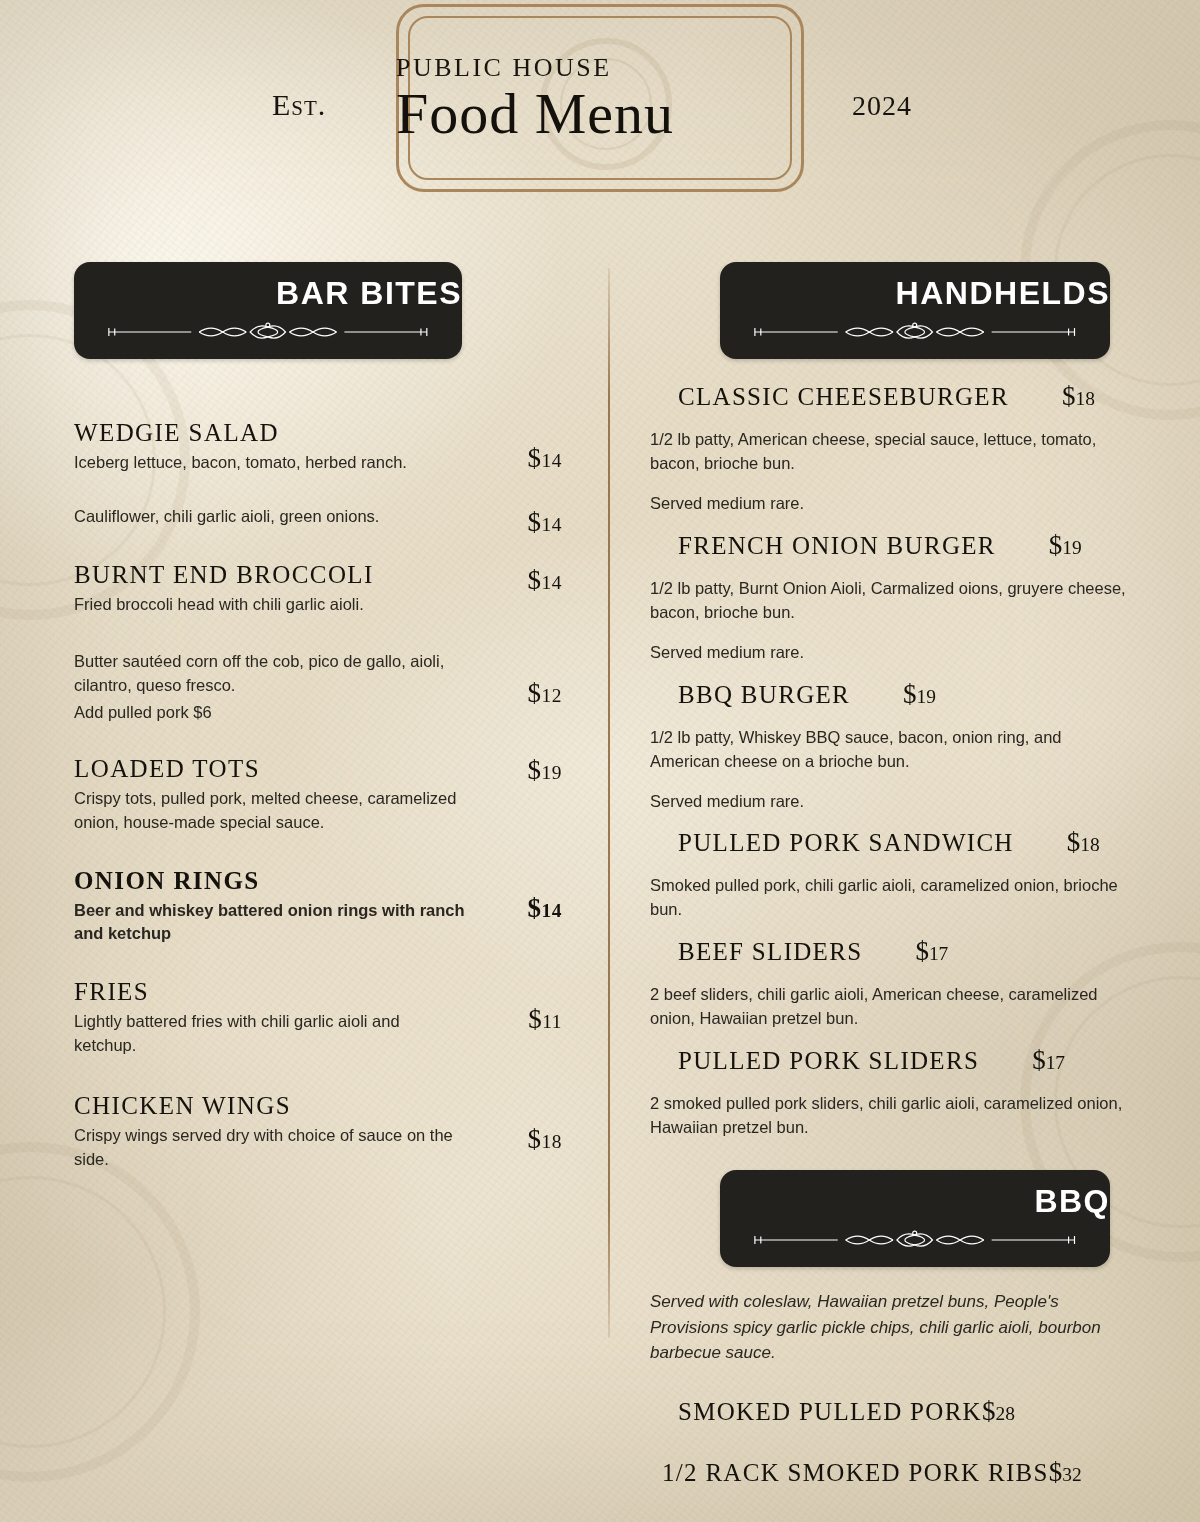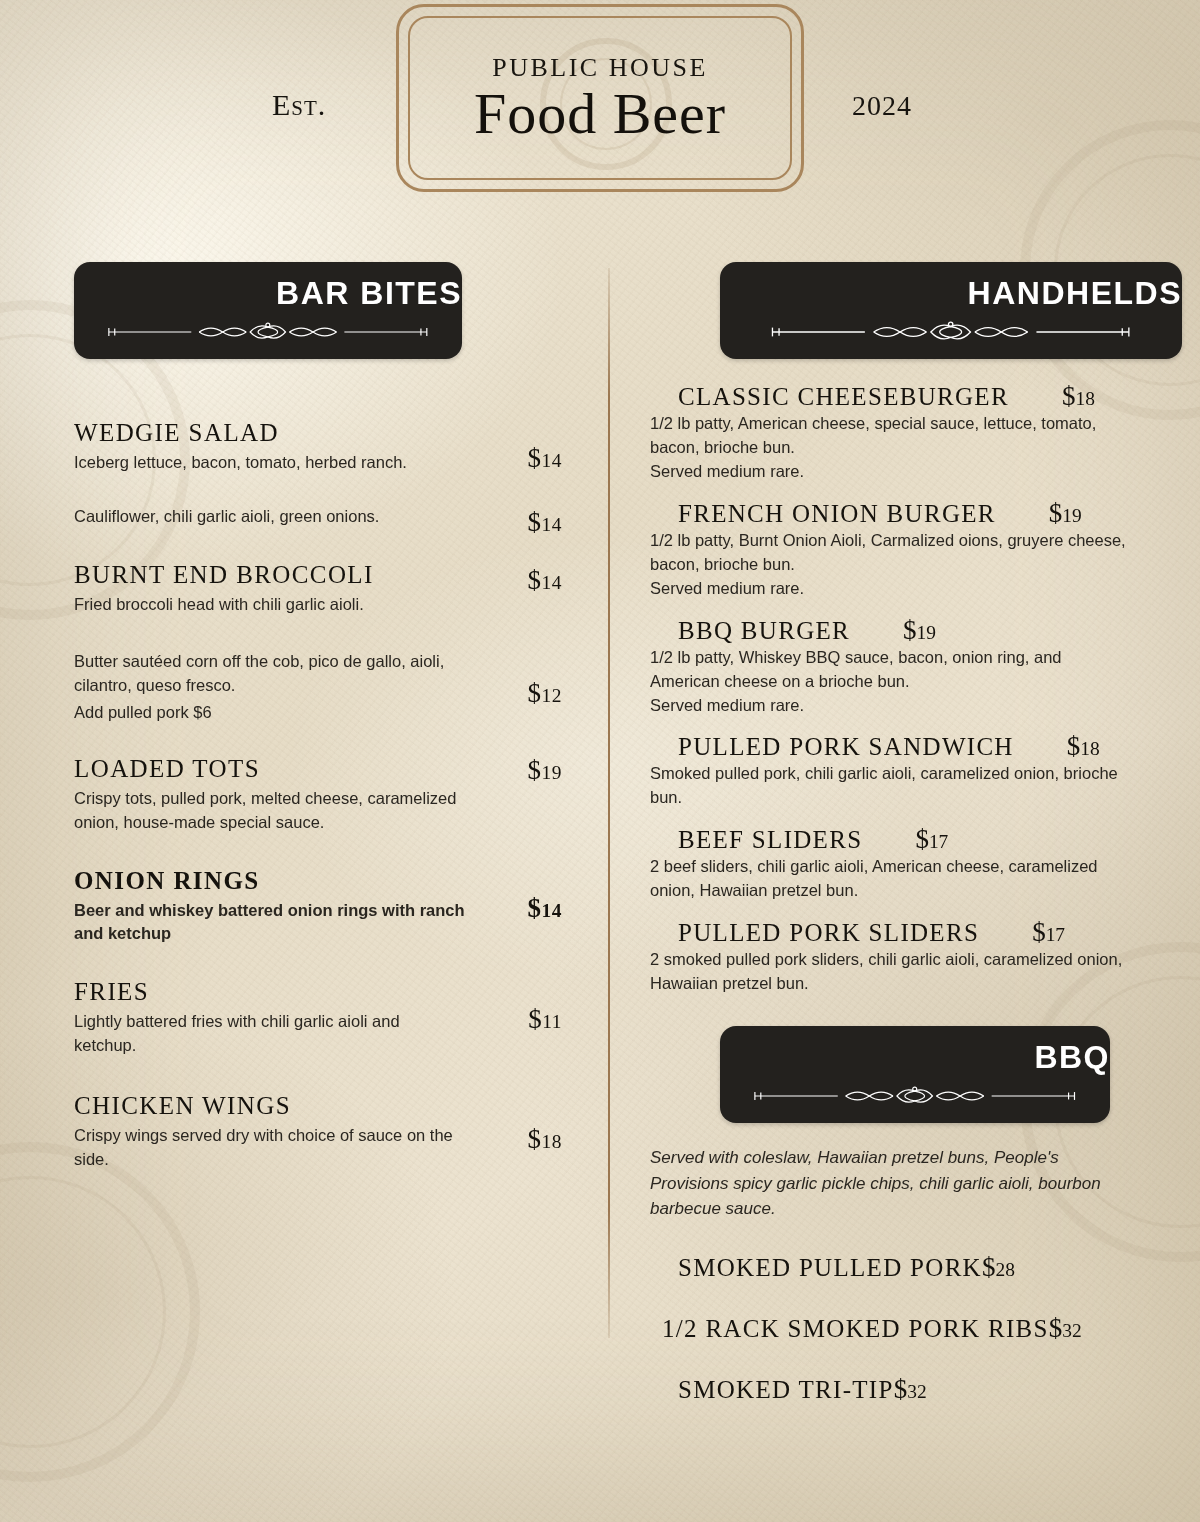--- a/index.html
+++ b/index.html
@@ -108,21 +108,20 @@
     position: absolute;
     inset: 14px;
     border-radius: 50%;
     border: 2px solid rgba(168,146,112,0.18);
   }
   .plaque-text {
     position: absolute;
     inset: 0;
     display: flex;
     flex-direction: column;
-    align-items: center;
     justify-content: center;
   }
   .subtitle {
     font-size: 26px;
     letter-spacing: 2.5px;
     color: #18150f;
     font-variant: small-caps;
     text-transform: uppercase;
     margin-bottom: 2px;
   }
@@ -198,21 +197,21 @@
   }
   .banner-flourish {
     margin: 10px auto 0 auto;
     width: 86%;
     height: 22px;
     display: block;
   }
 
   
   .banner-barbites { width: 388px; }
-  .banner-handhelds { width: 462px; margin-left: 70px; }
+  .banner-handhelds { width: 390px; margin-left: 70px; }
   .banner-bbq { width: 390px; margin-left: 70px; }
 
   
   .items-left {
     margin-top: 60px;
   }
   .item {
     position: relative;
     margin-bottom: 26px;
   }
@@ -265,21 +264,21 @@
     color: #15120d;
     font-variant: small-caps;
     white-space: nowrap;
     margin-left: 12px;
   }
   .r-desc {
     font-family: "Liberation Sans", sans-serif;
     font-size: 16.5px;
     line-height: 1.45;
     color: #2a2620;
-    margin-top: 0;
+    margin-top: 16px;
     padding-right: 20px;
   }
 
   .bbq-note {
     font-family: "Liberation Sans", sans-serif;
     font-style: italic;
     font-size: 17px;
     line-height: 1.5;
     color: #2a2620;
     margin-top: 22px;
@@ -330,21 +329,21 @@
   <div class="header">
     <div class="est-left">Est.</div>
     <div class="est-right">2024</div>
 
     <div class="title-plaque">
       <div class="plaque-outer"></div>
       <div class="plaque-inner"></div>
       <div class="plaque-crest"></div>
       <div class="plaque-text">
         <div class="subtitle">Public House</div>
-        <div class="maintitle">Food Beer</div>
+        <div class="maintitle">Food Menu</div>
       </div>
     </div>
   </div>
 
   <div class="columns">
     <div class="divider"></div>
 
     <div class="col-left">
 
       <div class="banner banner-barbites">

